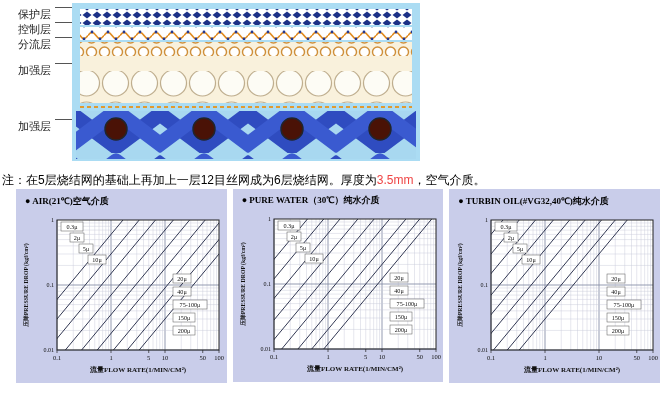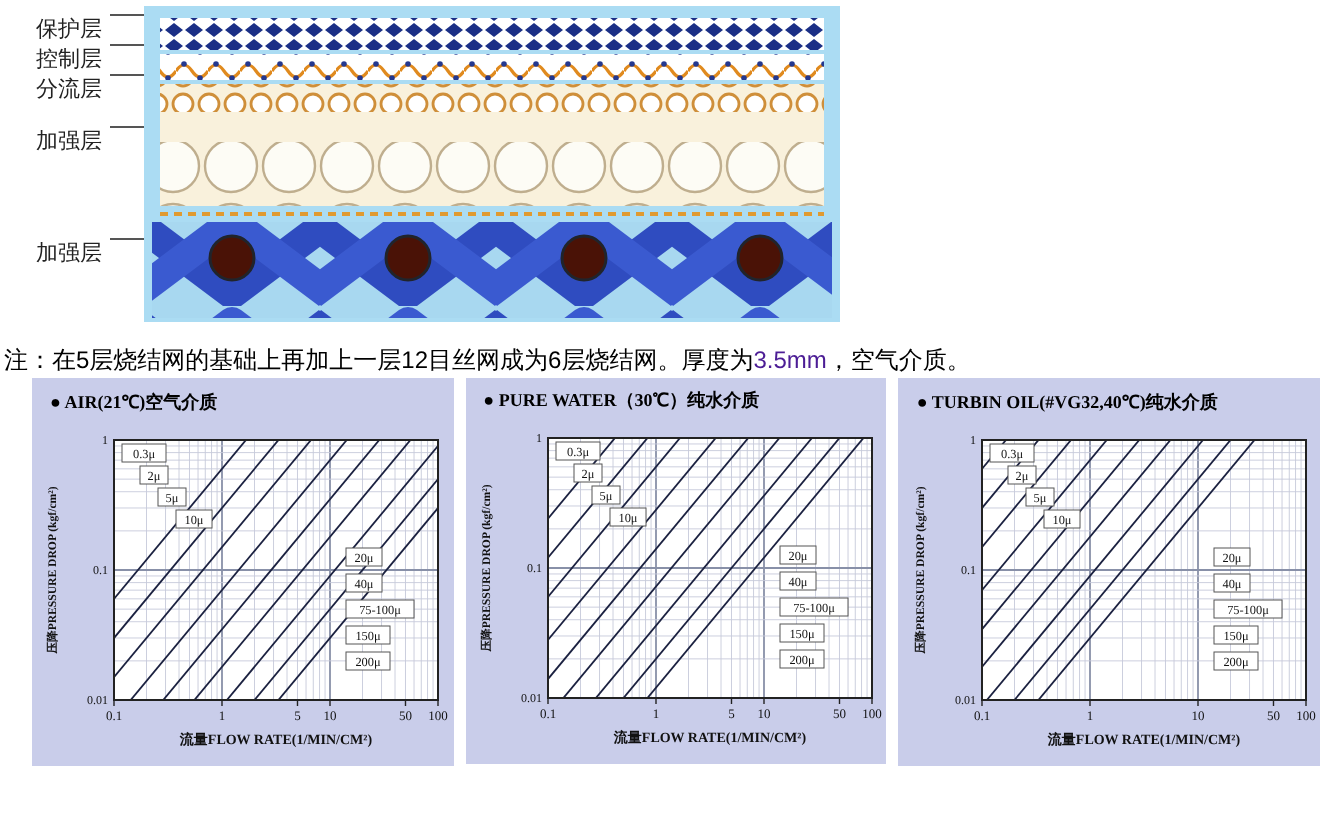--- a/index.html
+++ b/index.html
@@ -6,21 +6,21 @@
   body{width:660px;height:413px;font-family:"Liberation Sans",sans-serif;color:#000;}
   .page{position:relative;width:660px;height:413px;overflow:hidden;}
 
   
   .diagram-wrap{position:relative;height:166px;}
   .dg-svg{position:absolute;left:72px;top:3px;}
   .dg-label{position:absolute;left:18px;width:69px;display:flex;align-items:flex-start;font-size:11px;color:#222;}
   .dg-label .lead{flex:1;height:0;border-top:1px solid #555;margin-left:4px;}
 
   .note{font-size:12px;margin:6px 0 0 2px;white-space:nowrap;}
-  .note .hl{color:#4c1d95;}
+  .note .hl{color:#ef4444;}
 
   .sec-title{font-size:12.5px;font-weight:bold;margin:9px 0 3px 2px;}
 
   .charts{display:flex;gap:6px;padding-left:16px;align-items:flex-start;}
   .panel{width:212px;background:#c9cdea;padding:3px 0 5px;}
   .panel .ttl{font-family:"Liberation Serif",serif;font-size:9px;font-weight:bold;padding:2px 0 2px 9px;color:#000;white-space:nowrap;}
   svg.chart{display:block;margin:0 auto;}
 </style>
 </head>
 <body>

